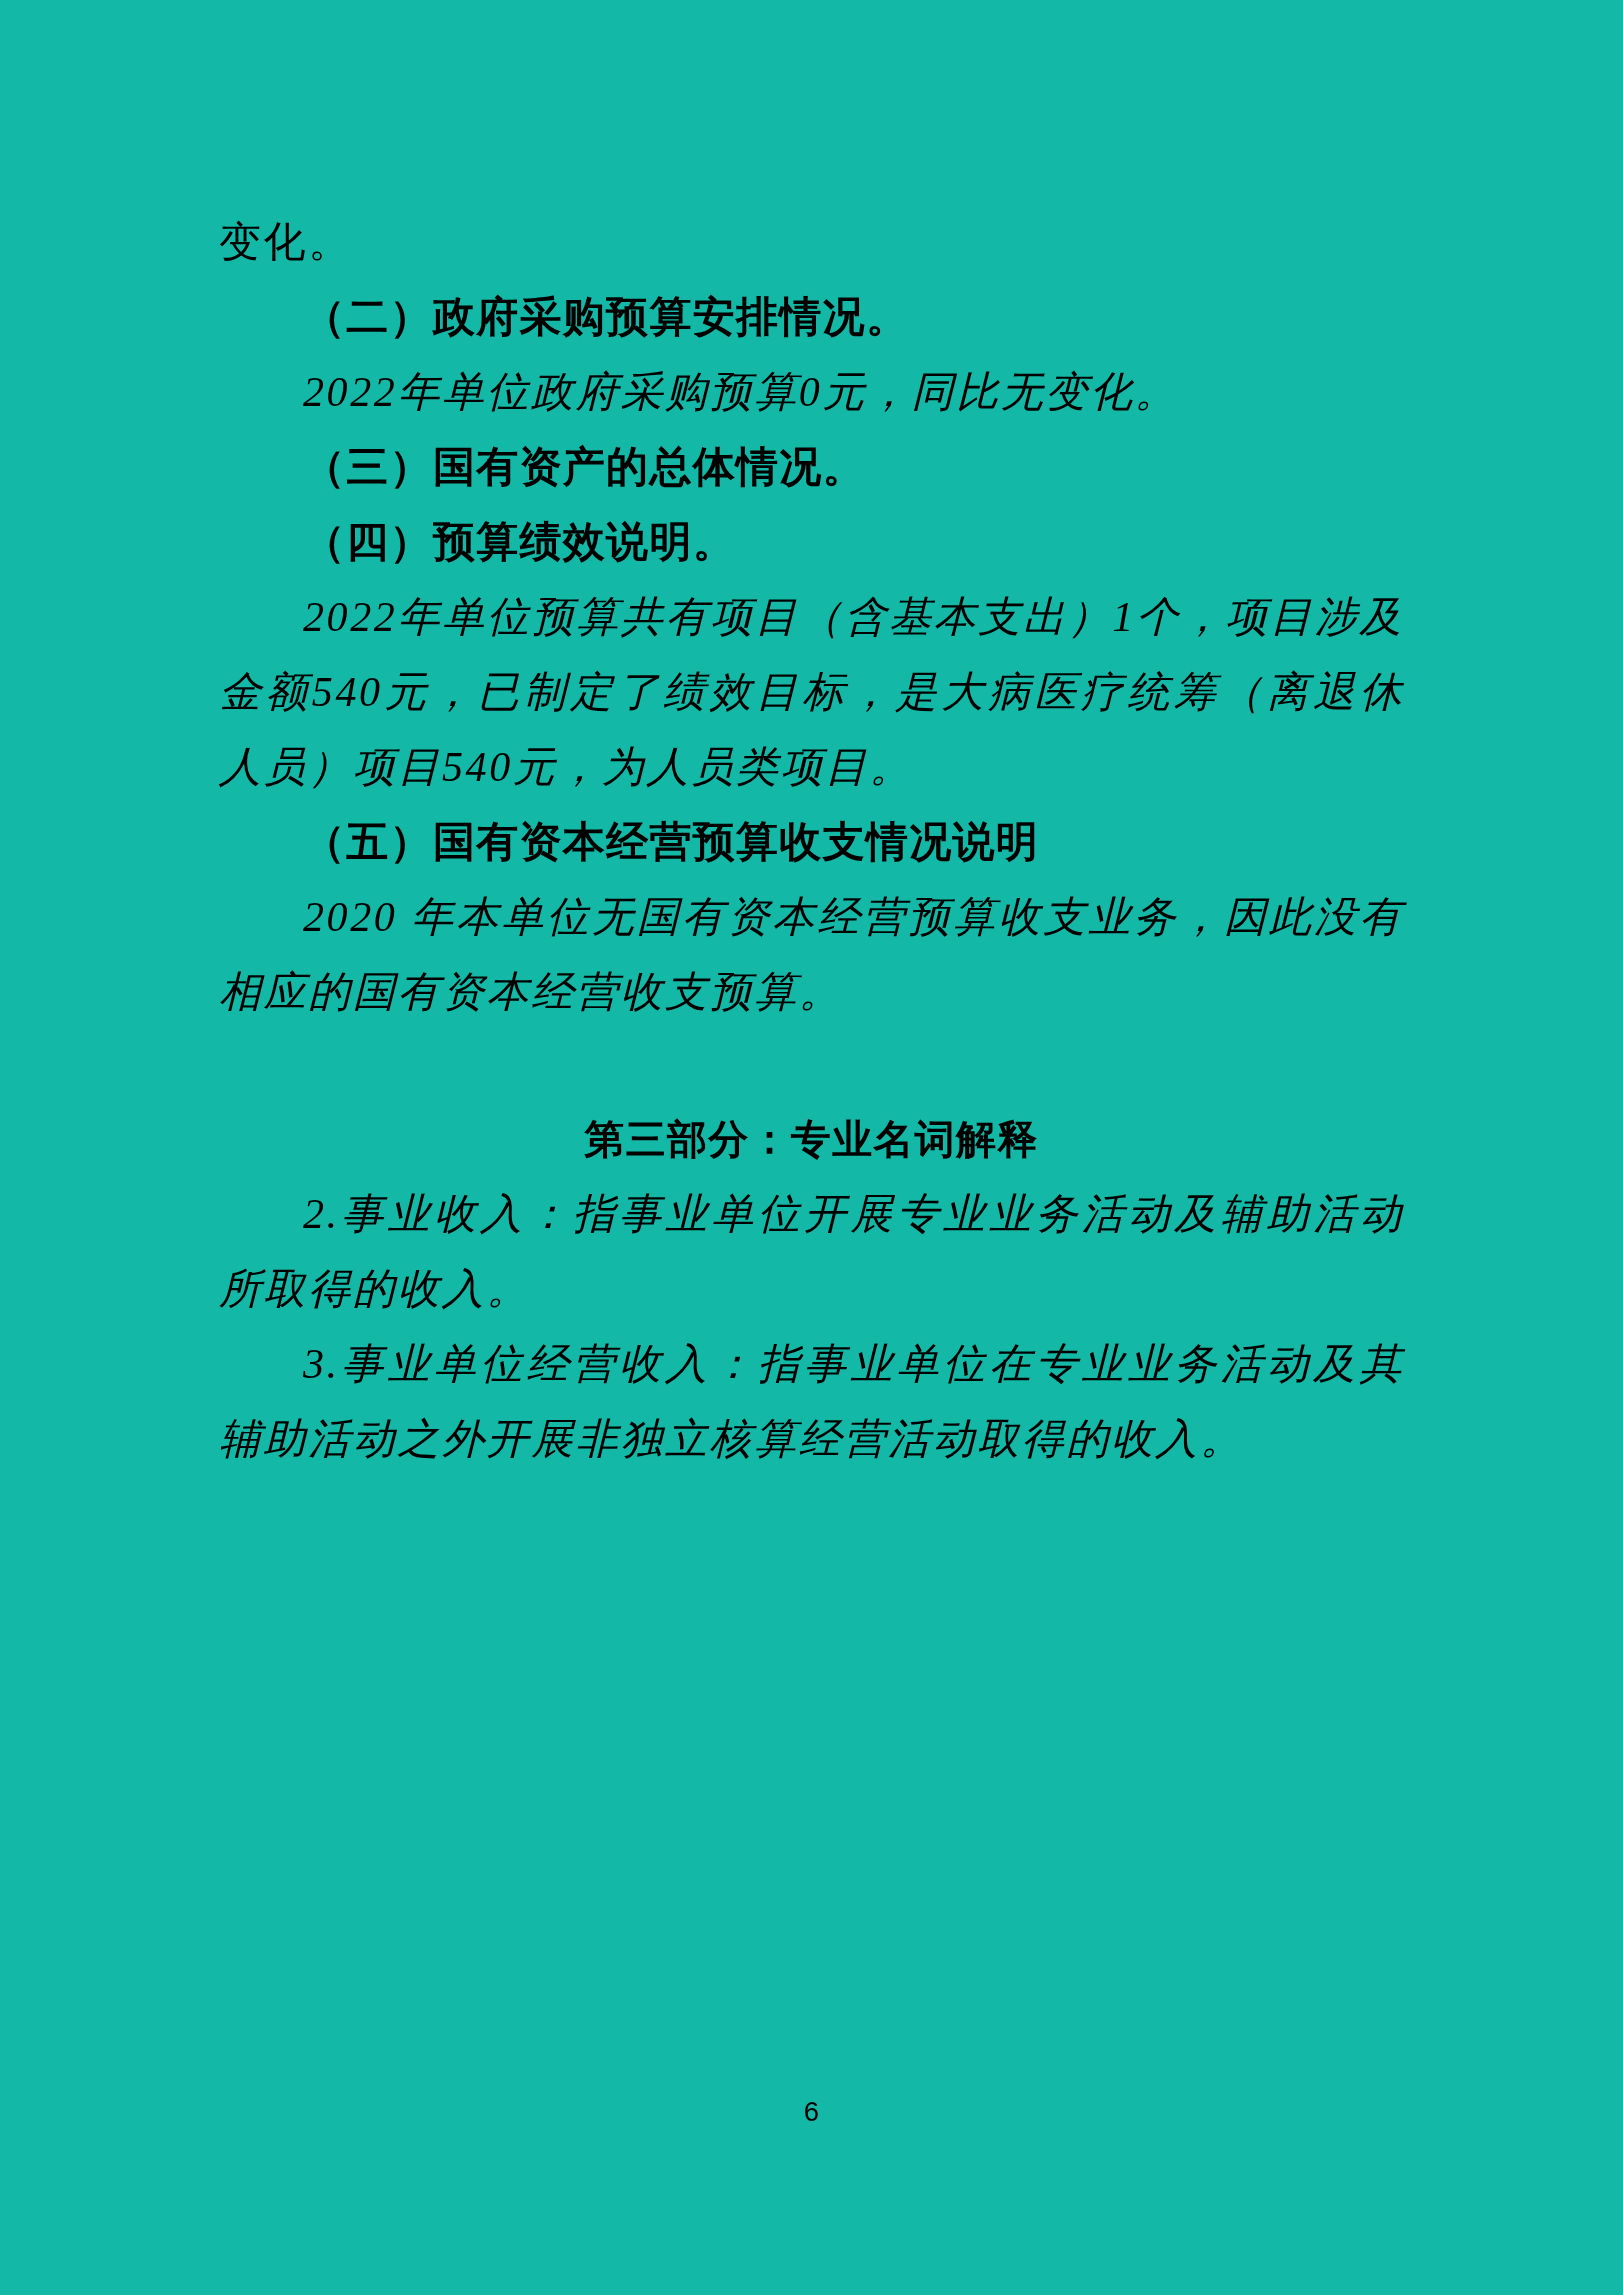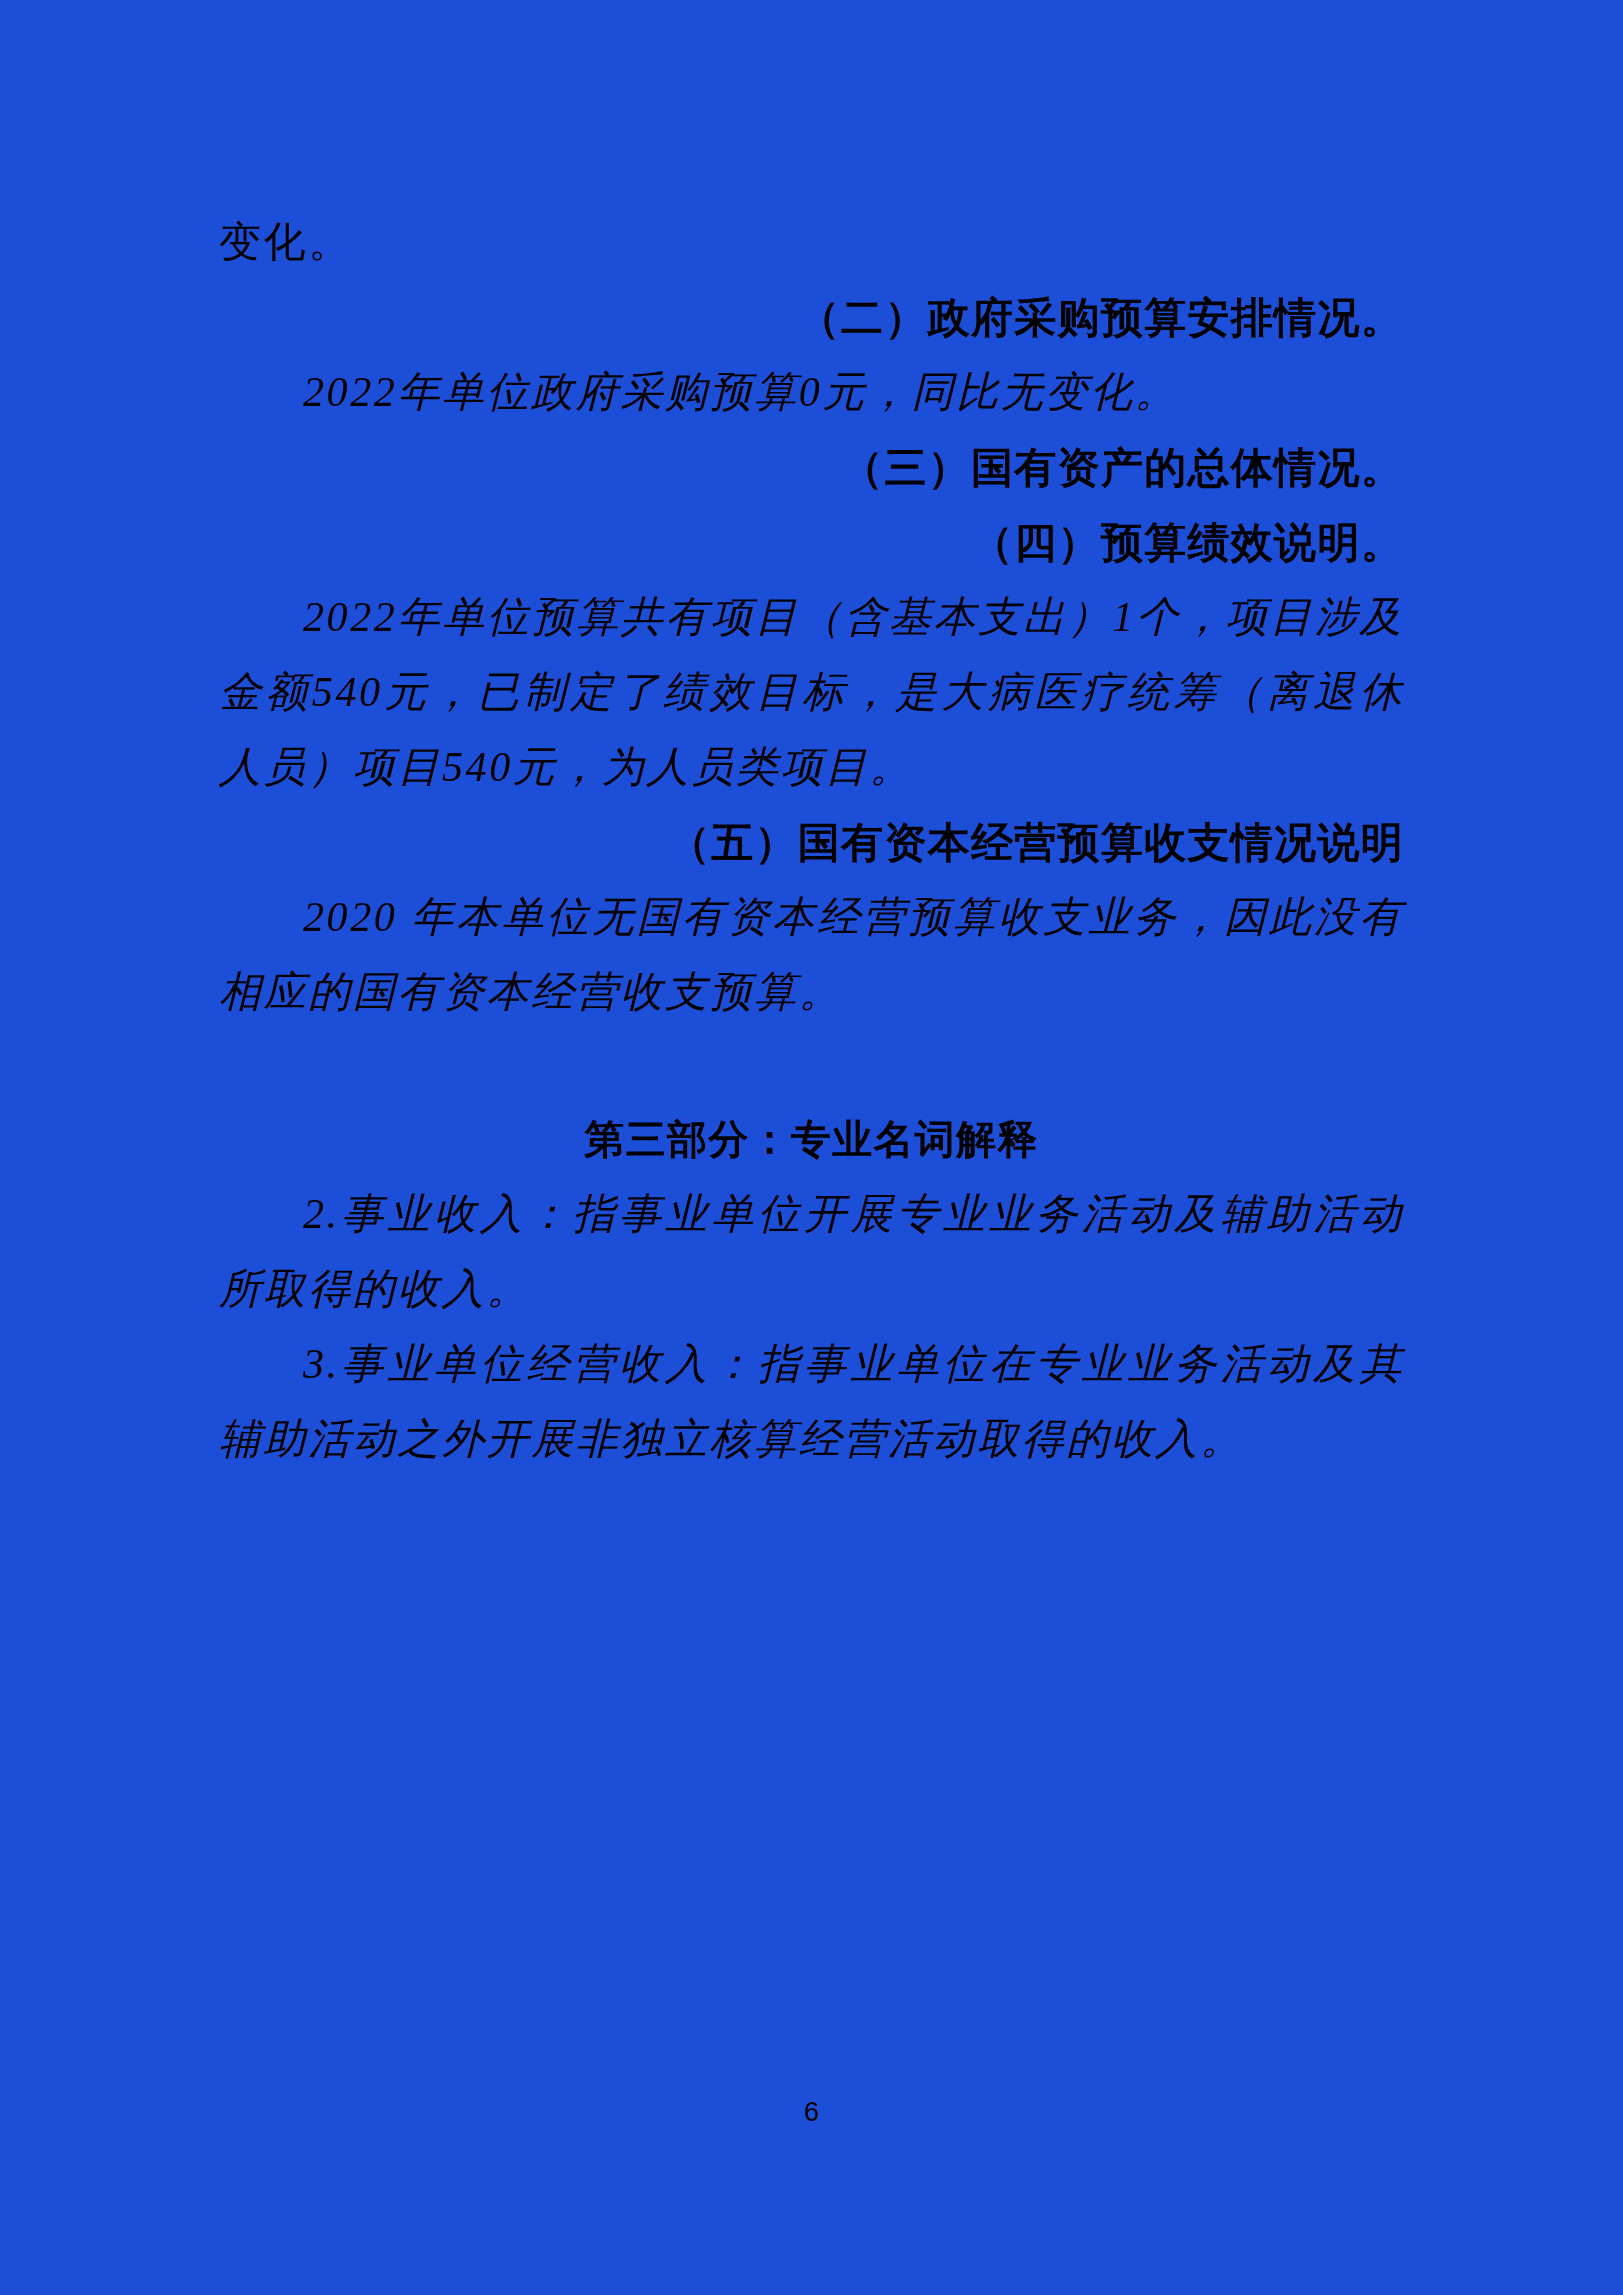--- a/index.html
+++ b/index.html
@@ -4,21 +4,21 @@
 <style>
   html, body {
     margin: 0;
     padding: 0;
     background: #ffffff;
   }
   .page {
     position: relative;
     width: 1623px;
     height: 2295px;
-    background: #1d4ed8;
+    background: #14b8a6;
     color: #000000;
     overflow: hidden;
     font-family: "Liberation Serif", serif;
   }
   .content {
     position: absolute;
     left: 219px;
     top: 205px;
     width: 1185px;
     font-size: 42px;
@@ -35,24 +35,24 @@
     text-indent: 0;
   }
   
   .body-par {
     text-indent: 2em;
     font-style: italic;
   }
   
   .heading {
     text-indent: 2em;
-    font-family: Liberation Sans, sans-serif;
+    font-family: Liberation Serif, serif;
     font-weight: bold;
     letter-spacing: 1.3px;
-    text-align: right;
+    text-align: left;
   }
   
   .section-title {
     margin-top: 72px !important;
     text-indent: 0;
     text-align: center;
     font-family: "Liberation Sans", sans-serif;
     font-weight: bold;
     font-size: 40px;
     letter-spacing: 1.3px;

